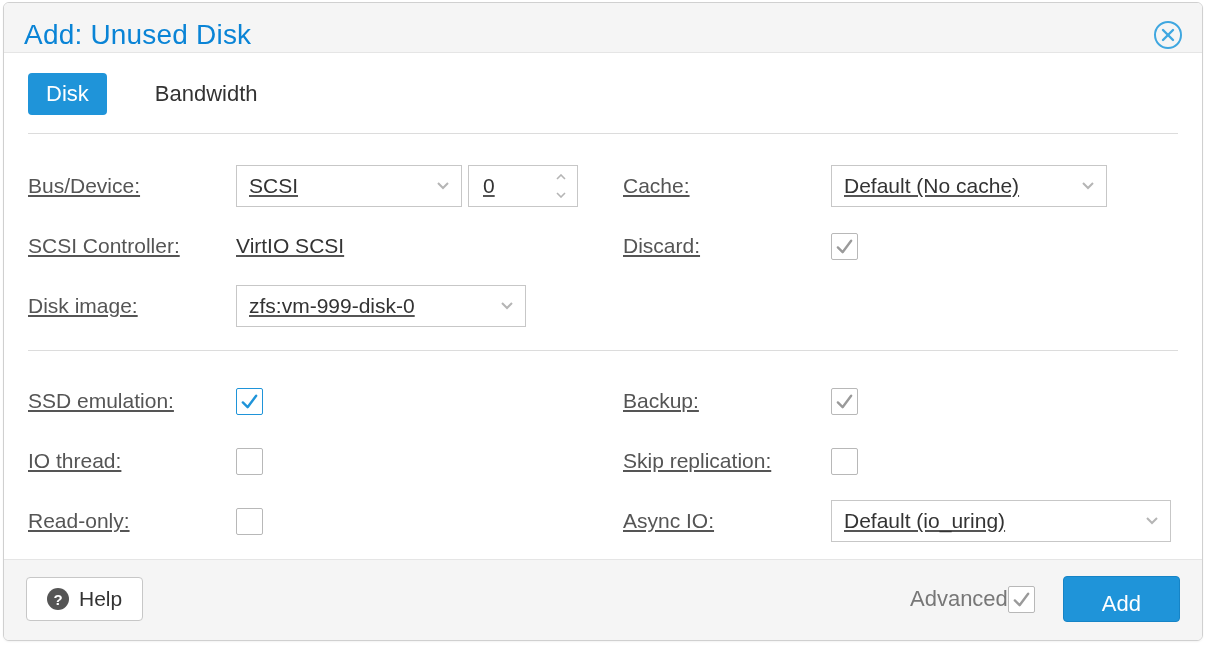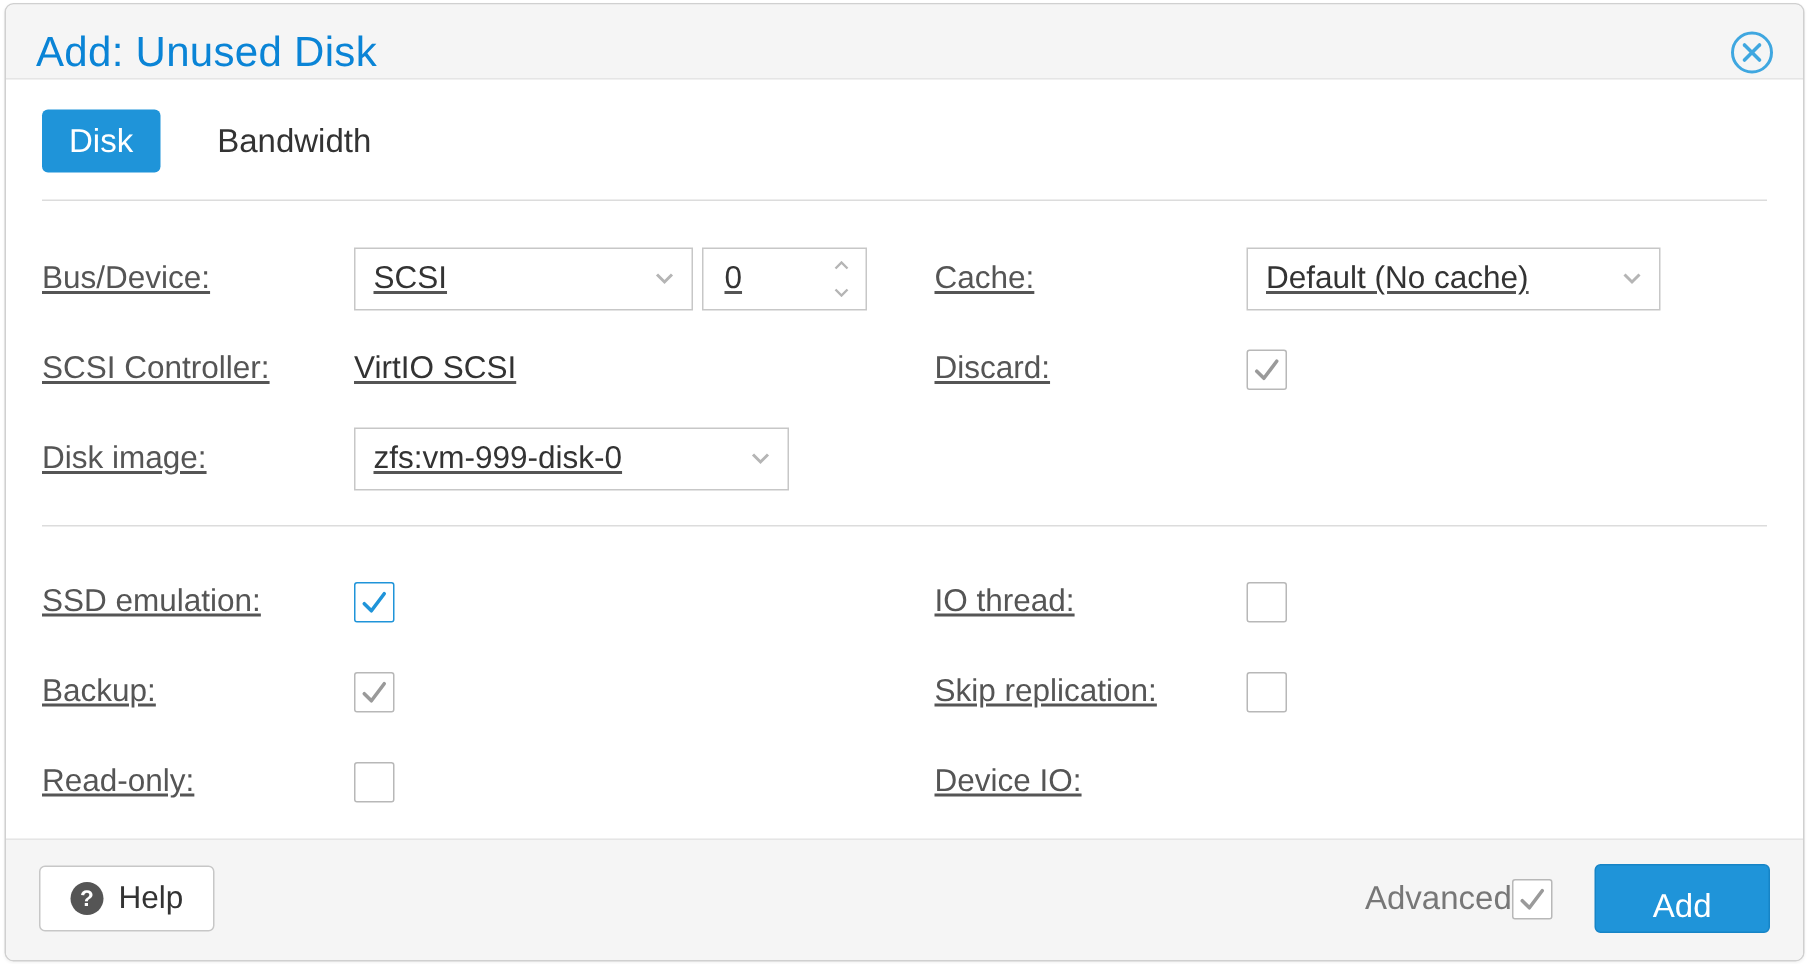--- a/index.html
+++ b/index.html
@@ -44,21 +44,21 @@
     position:relative;
   }
   .close-btn svg { display:block; }
 
   .body {
     padding: 20px 24px 8px 24px;
   }
 
   .tabs {
     display:flex;
-    gap: 20px;
+    gap: 30px;
     padding-bottom: 18px;
     border-bottom: 1px solid #dcdcdc;
     margin-bottom: 22px;
   }
   .tab {
     padding: 8px 18px;
     border-radius: 4px;
     font-size: 22px;
     cursor:pointer;
     color:#333;
@@ -305,45 +305,53 @@
       <div class="row">
         <div class="label">SSD emulation:</div>
         <div class="checkbox checked-blue">
           <svg width="19" height="19" viewBox="0 0 20 20" fill="none" stroke="#1f94d9" stroke-width="2.5" stroke-linecap="round" stroke-linejoin="round">
               <polyline points="3,11 8,16 17,4"></polyline>
             </svg>
         </div>
       </div>
 
       <div class="row">
-        <div class="label">IO thread:</div>
-        <div class="checkbox"></div>
-      </div>
-
-      <div class="row">
         <div class="label">Backup:</div>
         <div class="checkbox checked-gray">
           <svg width="19" height="19" viewBox="0 0 20 20" fill="none" stroke="#9a9a9a" stroke-width="2.5" stroke-linecap="round" stroke-linejoin="round">
               <polyline points="3,11 8,16 17,4"></polyline>
             </svg>
         </div>
       </div>
 
       <div class="row">
+        <div class="label">IO thread:</div>
+        <div class="checkbox"></div>
+      </div>
+
+      <div class="row">
         <div class="label">Skip replication:</div>
         <div class="checkbox"></div>
       </div>
 
       <div class="row">
         <div class="label">Read-only:</div>
         <div class="checkbox"></div>
       </div>
 
       <div class="row">
-        <div class="label">Device IO:</div>
+        <div class="label">Async IO:</div>
+        <div class="select w-async">
+          <span>Default (io_uring)</span>
+          <span class="trigger">
+            <svg width="14" height="10" viewBox="0 0 14 10" fill="none" stroke="#b5b5b5" stroke-width="2">
+                <polyline points="2,2 7,7 12,2"></polyline>
+              </svg>
+          </span>
+        </div>
       </div>
 
     </div>
   </div>
 
   <div class="footer">
     <button class="help-btn">
       <span class="help-icon">?</span>
       <span>Help</span>
     </button>

